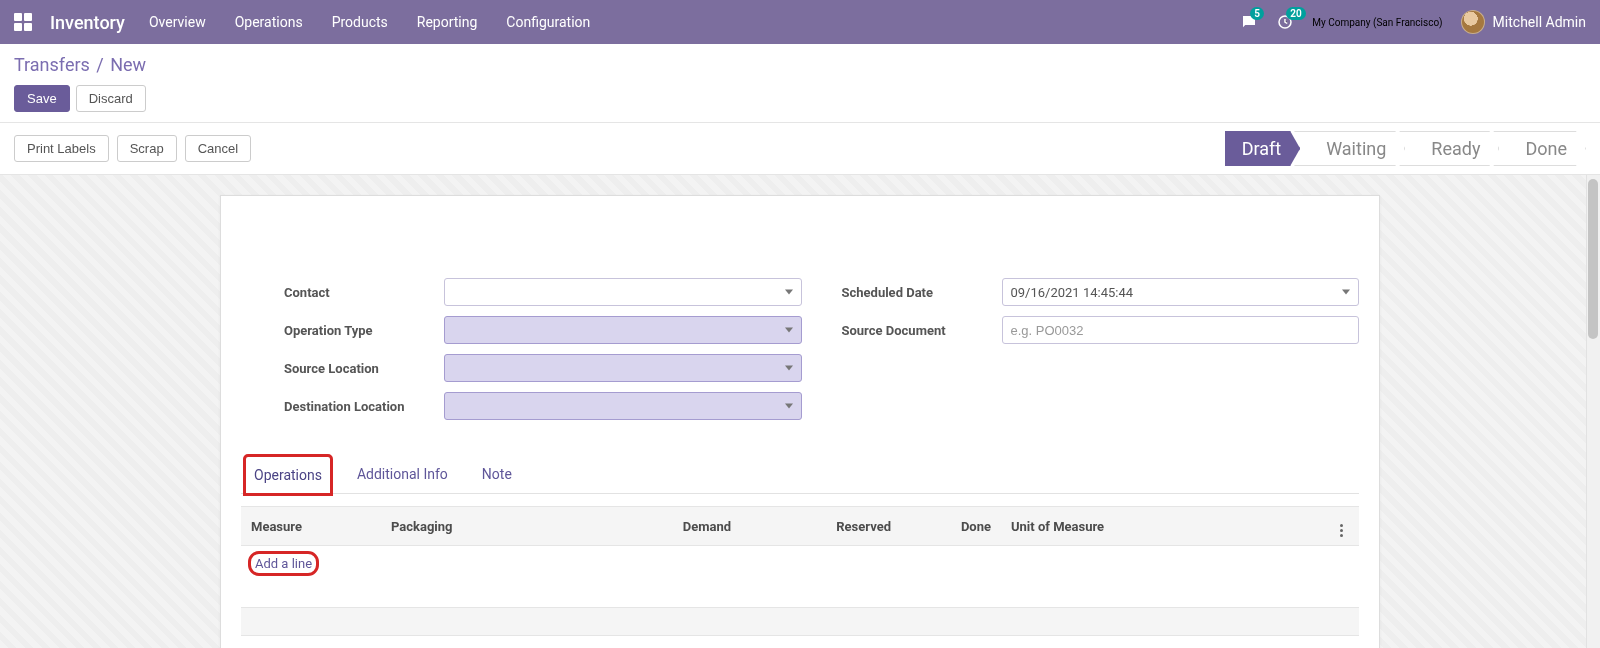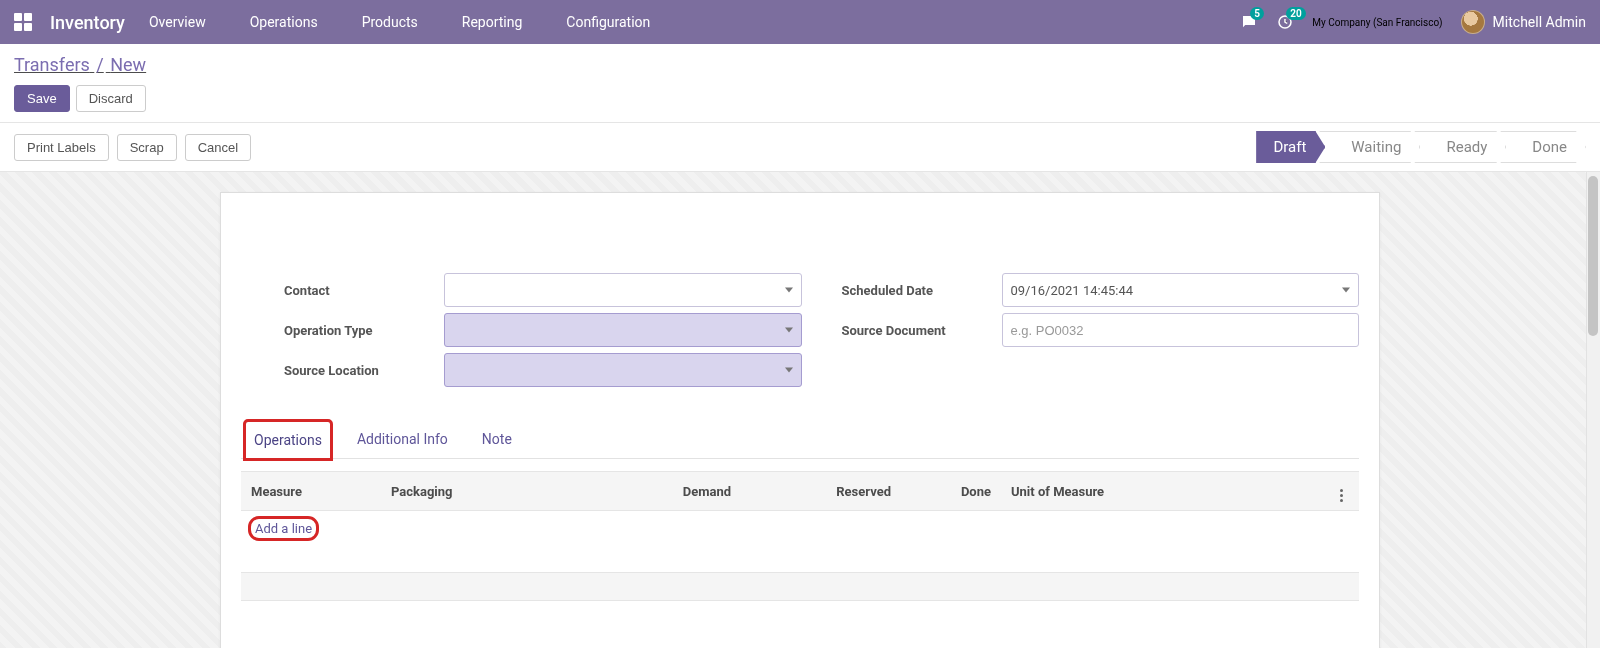--- a/index.html
+++ b/index.html
@@ -28,21 +28,21 @@
     gap: 2px;
     margin-right: 18px;
   }
   .apps-icon span { background: #fff; border-radius:1px;}
   .brand {
     font-size: 18px;
     font-weight: 500;
     margin-right: 24px;
     color:#fff;
   }
-  .topnav-menu { display: flex; gap: 44px; }
+  .topnav-menu { display: flex; gap: 29px; }
   .topnav-menu a { color: #fff; text-decoration: none; font-size: 14px; }
   .topnav-spacer { flex: 1; }
   .topnav-right { display: flex; align-items: center; gap: 18px; }
   .badge-wrap { position: relative; display:flex; align-items:center;}
   .badge-wrap svg { width: 18px; height: 18px; }
   .badge {
     position: absolute;
     top: -6px; left: 10px;
     background: #00a09d;
     color: #fff;
@@ -58,21 +58,21 @@
     background: radial-gradient(circle at 40% 35%, #e8c9a0 35%, #a5783f 36%);
     border:1px solid rgba(255,255,255,.4);
   }
   .user-name { color:#fff; font-size:14px;}
 
   
   .control-panel {
     background:#fff;
     padding: 10px 14px 10px 14px;
   }
-  .breadcrumb { font-size:18px; margin-bottom:10px;text-decoration:underline; }
+  .breadcrumb { font-size:18px; margin-bottom:10px; }
   .breadcrumb .crumb-link { color:#7b6db0; }
   .breadcrumb .sep { color:#7b6db0; margin: 0 2px;}
   .breadcrumb .crumb-current { color:#7b6db0;}
   .cp-buttons { display:flex; gap:6px; }
   .btn {
     border:1px solid #ccc;
     background:#fff;
     color:#555;
     padding:5px 12px;
     border-radius:3px;
@@ -93,21 +93,21 @@
     padding: 8px 14px;
     display:flex;
     align-items:center;
   }
   .toolbar-row .left { display:flex; gap:8px;}
   .toolbar-row .spacer{flex:1;}
   .status-bar { display:flex; }
   .status-step {
     position:relative;
     padding:6px 18px 6px 32px;
-    font-size:15px;
+    font-size:18px;
     color:#888;
     background:#fff;
     border:1px solid #ddd;
     border-left:none;
     clip-path: polygon(0 0, calc(100% - 10px) 0, 100% 50%, calc(100% - 10px) 100%, 0 100%, 10px 50%);
     margin-left:-6px;
   }
   .status-step:first-child{ border-left:1px solid #6a5c9a; margin-left:0; padding-left:16px; clip-path: polygon(0 0, calc(100% - 10px) 0, 100% 50%, calc(100% - 10px) 100%, 0 100%);}
   .status-step.active{
     background:#6a5c9a;
@@ -163,21 +163,21 @@
   }
   .form-label {
     width:160px;
     font-weight:700;
     color:#555;
     font-size:13px;
   }
   .form-field { flex:1; }
   .select-box, .text-input {
     width:100%;
-    height:34px;
+    height:28px;
     border:1px solid #c7c3db;
     border-radius:3px;
     background:#fff;
     padding:4px 24px 4px 8px;
     font-size:13px;
     color:#555;
     position:relative;
     display:flex;
     align-items:center;
   }
@@ -352,20 +352,29 @@
           <div class="form-label">Operation Type</div>
           <div class="form-field">
             <div class="select-box required">
               <span></span>
                 <span class="caret"></span>
             </div>
           </div>
         </div>
         <div class="form-row">
           <div class="form-label">Source Location</div>
+          <div class="form-field">
+            <div class="select-box required">
+              <span></span>
+                <span class="caret"></span>
+            </div>
+          </div>
+        </div>
+        <div class="form-row">
+          <div class="form-label">Destination Location</div>
           <div class="form-field">
             <div class="select-box required">
               <span></span>
                 <span class="caret"></span>
             </div>
           </div>
         </div>
       </div>
 
       <div class="form-col">

